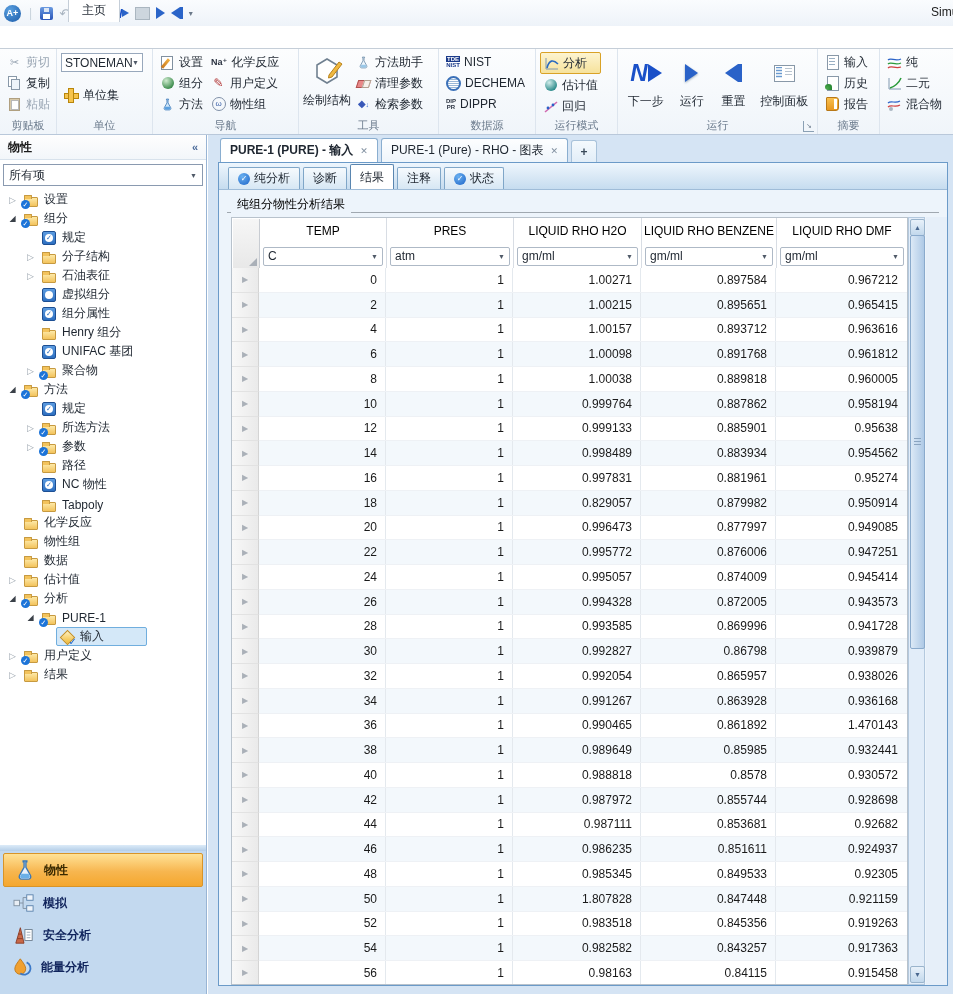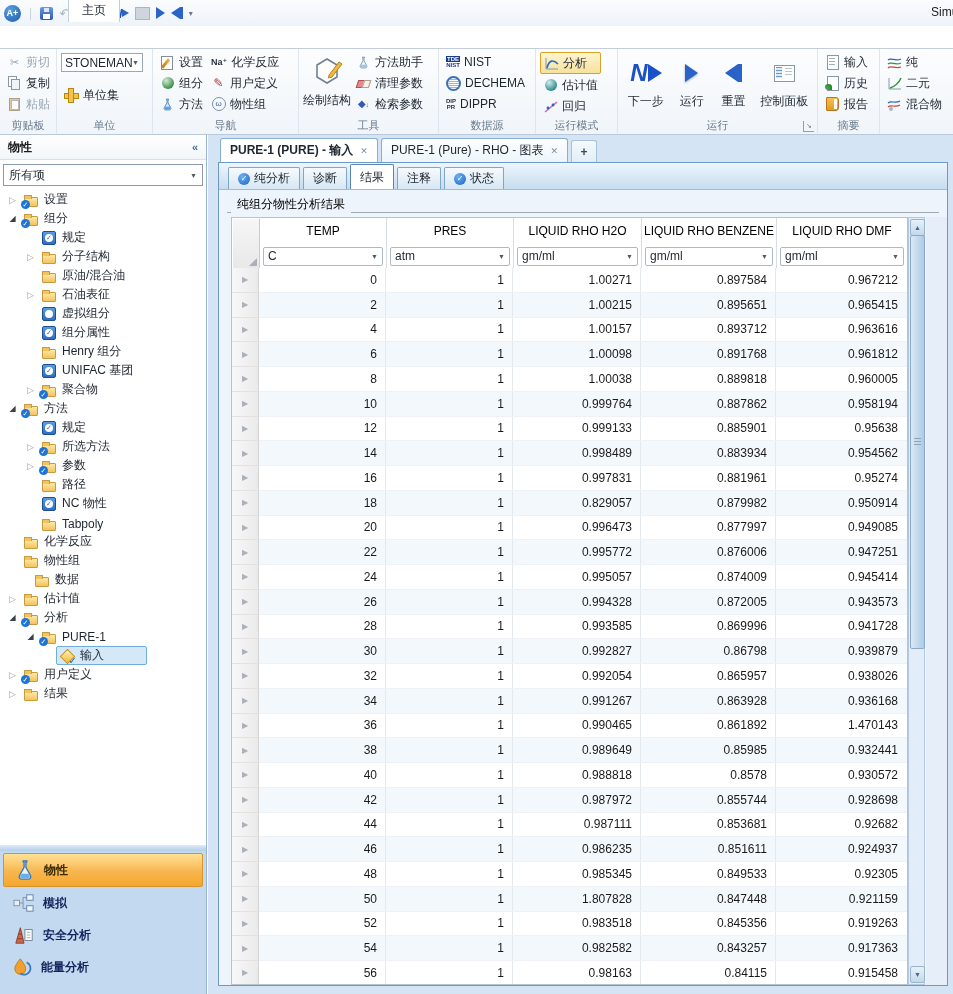--- a/index.html
+++ b/index.html
@@ -485,27 +485,20 @@
         </span>
       </div>
       <div class="trow" style="padding-left: 23px;">
         <span class="texp collapsed">▷</span>
         <span class="titem">
           <span class="ticon folder"></span>
           <span>分子结构</span>
         </span>
       </div>
       <div class="trow" style="padding-left: 23px;">
-        <span class="texp"></span>
-        <span class="titem">
-          <span class="ticon folder"></span>
-          <span>原油/混合油</span>
-        </span>
-      </div>
-      <div class="trow" style="padding-left: 23px;">
         <span class="texp collapsed">▷</span>
         <span class="titem">
           <span class="ticon folder"></span>
           <span>石油表征</span>
         </span>
       </div>
       <div class="trow" style="padding-left: 23px;">
         <span class="texp"></span>
         <span class="titem">
           <span class="ticon form-empty">
@@ -614,21 +607,21 @@
           <span>化学反应</span>
         </span>
       </div>
       <div class="trow" style="padding-left: 5px;">
         <span class="texp"></span>
         <span class="titem">
           <span class="ticon folder"></span>
           <span>物性组</span>
         </span>
       </div>
-      <div class="trow" style="padding-left: 16px;">
+      <div class="trow" style="padding-left: 5px;">
         <span class="texp"></span>
         <span class="titem">
           <span class="ticon folder"></span>
           <span>数据</span>
         </span>
       </div>
       <div class="trow" style="padding-left: 5px;">
         <span class="texp collapsed">▷</span>
         <span class="titem">
           <span class="ticon folder"></span>

